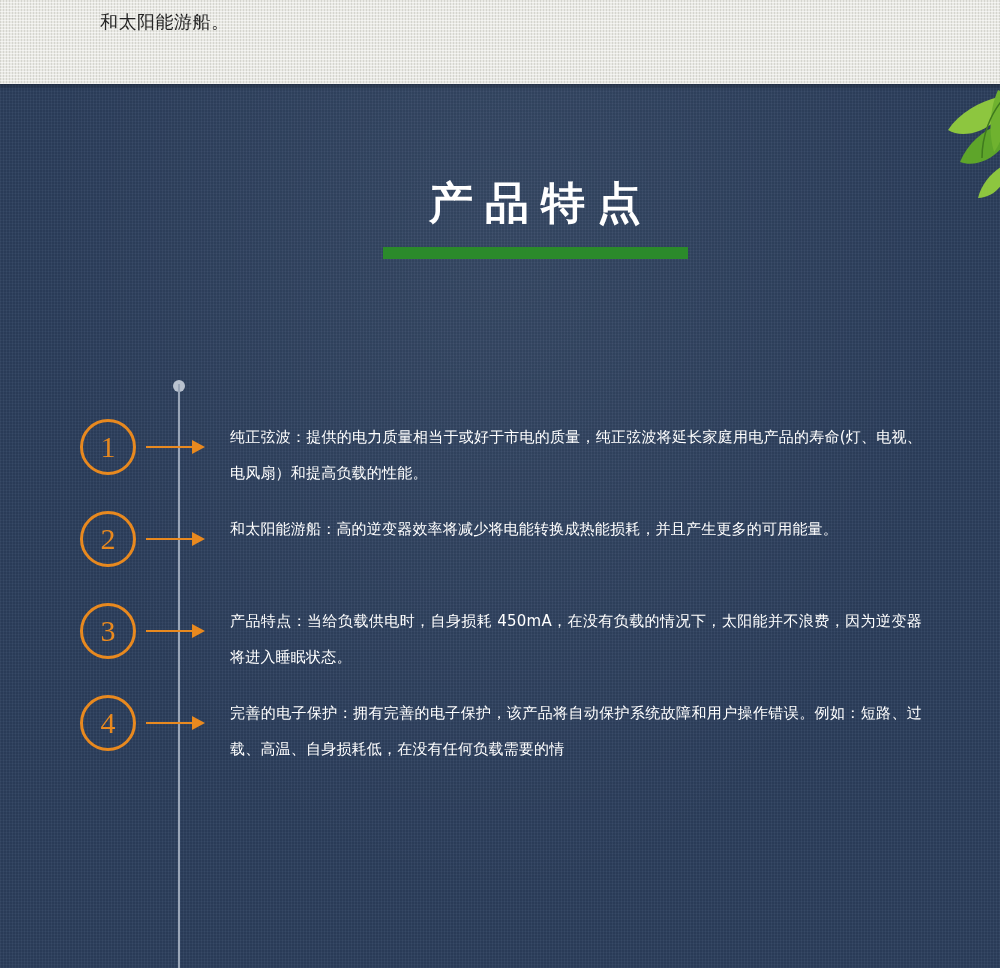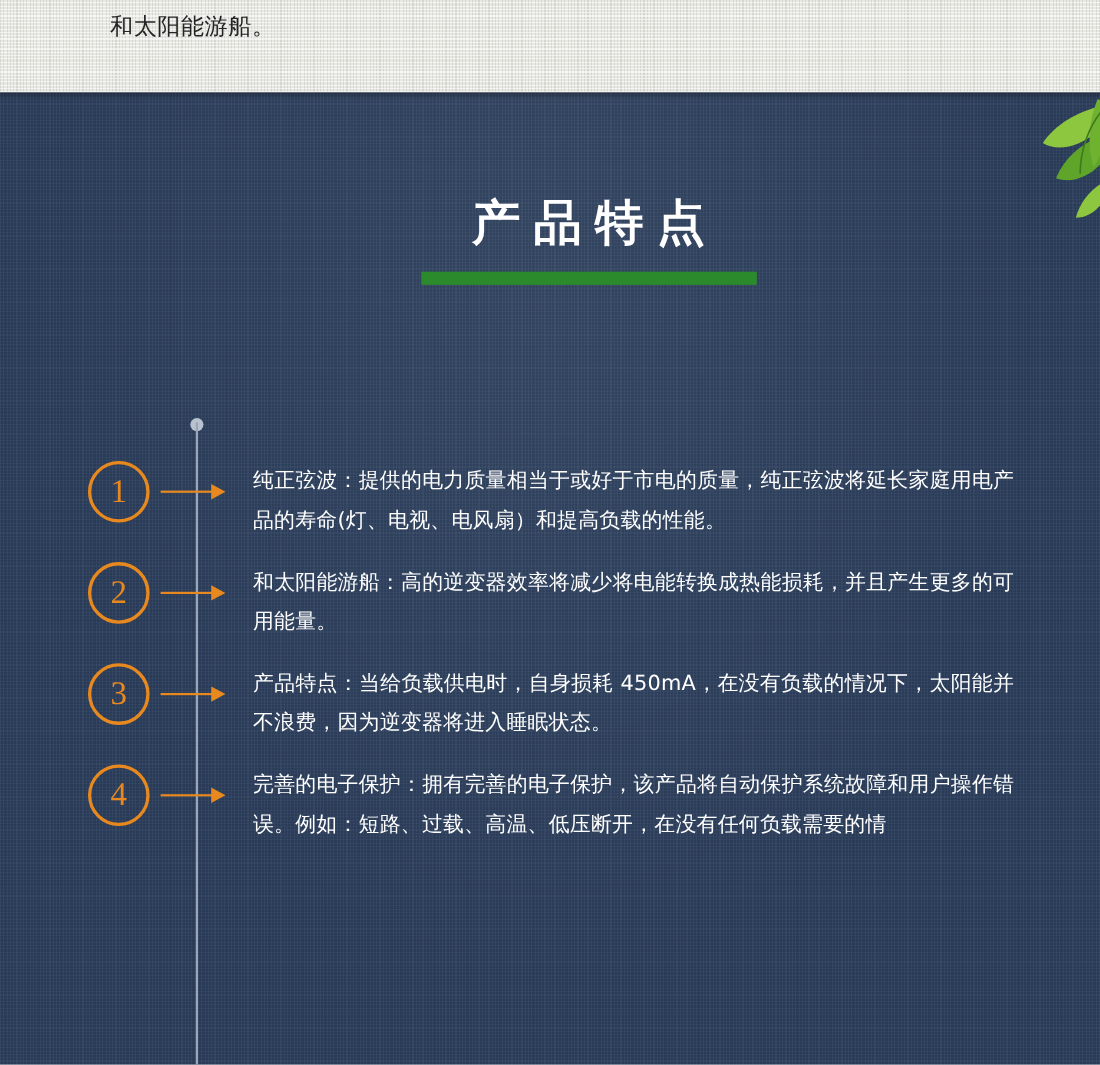--- a/index.html
+++ b/index.html
@@ -26,21 +26,21 @@
     background-color: #e9e9e4;
     background-image:
       repeating-linear-gradient(0deg, rgba(255,255,255,.55) 0 1px, rgba(0,0,0,0) 1px 3px),
       repeating-linear-gradient(90deg, rgba(120,120,110,.18) 0 1px, rgba(0,0,0,0) 1px 3px);
     overflow: hidden;
   }
   .top-strip .tail-text {
     position: absolute;
     left: 100px;
     top: 10px;
-    font-size: 21px;
+    font-size: 18px;
     color: #242424;
     letter-spacing: .5px;
     white-space: nowrap;
   }
   .strip-shadow {
     position: absolute;
     left: 0; top: 84px;
     width: 1000px; height: 6px;
     background: linear-gradient(to bottom, rgba(0,0,0,.28), rgba(0,0,0,0));
     z-index: 6;
@@ -165,21 +165,21 @@
     left: 46px; top: 1px;
     width: 0; height: 0;
     border-left: 13px solid #e8891f;
     border-top: 7px solid transparent;
     border-bottom: 7px solid transparent;
   }
   .ftext {
     flex: 1 1 auto;
     padding-right: 78px;
     color: #ffffff;
-    font-size: 19px;
+    font-size: 15px;
     line-height: 36px;
     letter-spacing: .2px;
     text-align: justify;
   }
 </style>
 </head>
 <body>
 
 <div class="page">
 
@@ -242,18 +242,18 @@
       </div>
 
       <div class="feature">
         <div class="badge-wrap">
           <div class="badge">4</div>
           <div class="arrow">
             <div class="shaft"></div>
               <div class="head"></div>
           </div>
         </div>
-        <div class="ftext">完善的电子保护：拥有完善的电子保护，该产品将自动保护系统故障和用户操作错误。例如：短路、过载、高温、低压断开，在没有任何负载需要的情</div>
+        <div class="ftext">完善的电子保护：拥有完善的电子保护，该产品将自动保护系统故障和用户操作错误。例如：短路、过载、高温、自身损耗低，在没有任何负载需要的情</div>
       </div>
 
     </div>
   </div>
 </div>
 
 </body></html>

